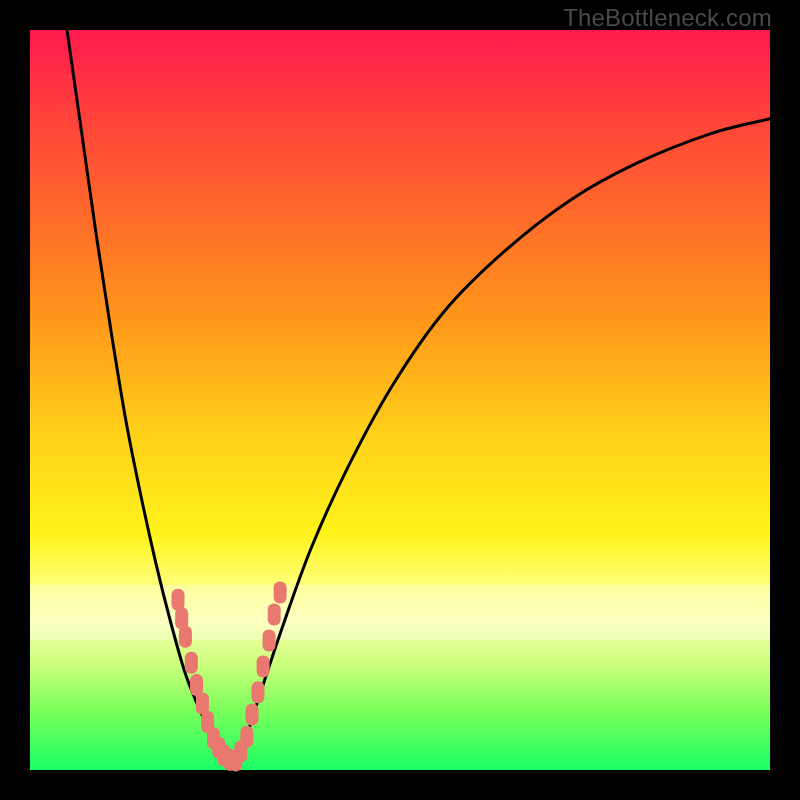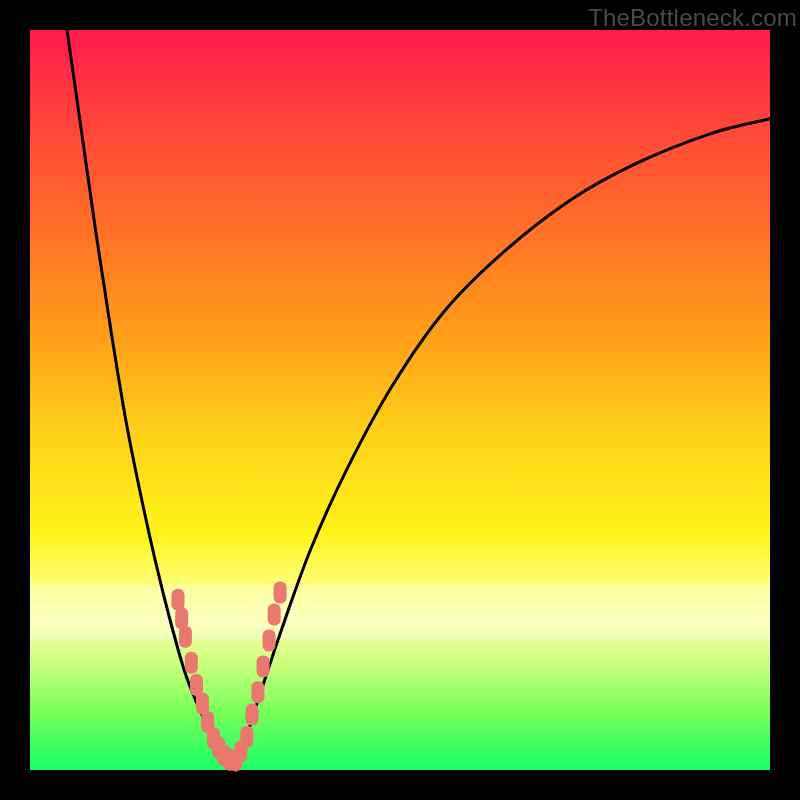--- a/index.html
+++ b/index.html
@@ -41,21 +41,21 @@
     position: absolute;
     left: 0;
     right: 0;
     top: 555px;
     height: 55px;
     background: rgba(255,255,255,0.28);
   }
   .watermark {
     position: absolute;
     top: 4px;
-    right: 3px;
+    right: 28px;
     color: #4a4a4a;
     font-size: 24px;
     font-weight: 500;
     letter-spacing: 0.2px;
     user-select: none;
   }
   svg.curves {
     position: absolute;
     left: 0;
     top: 0;

